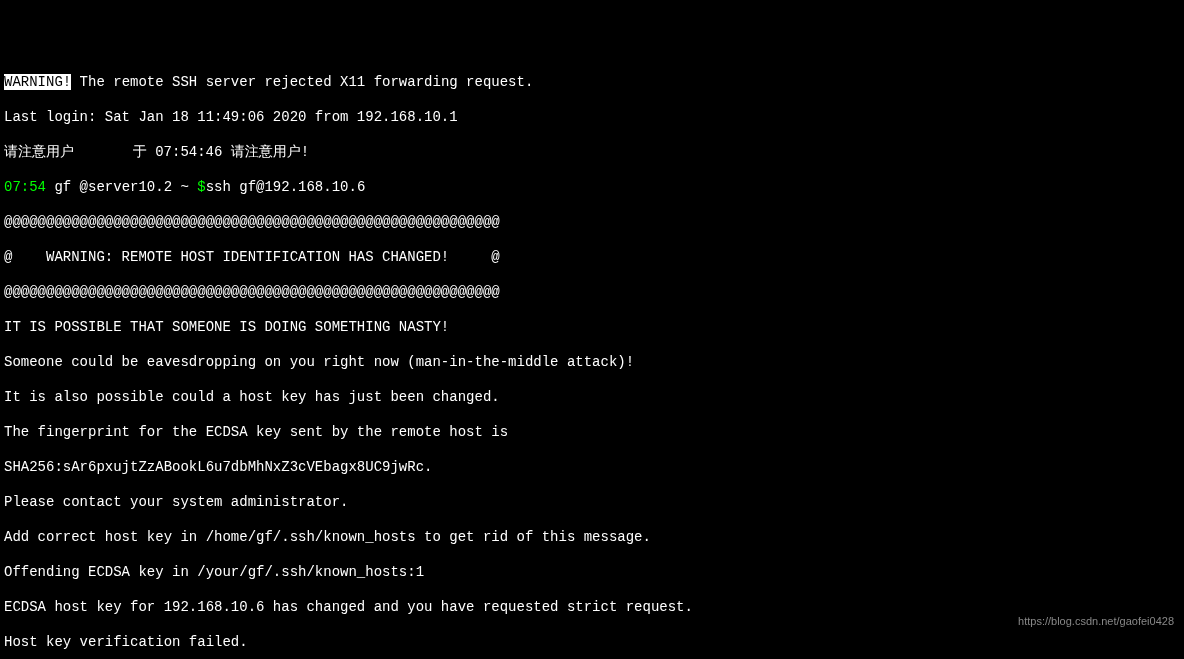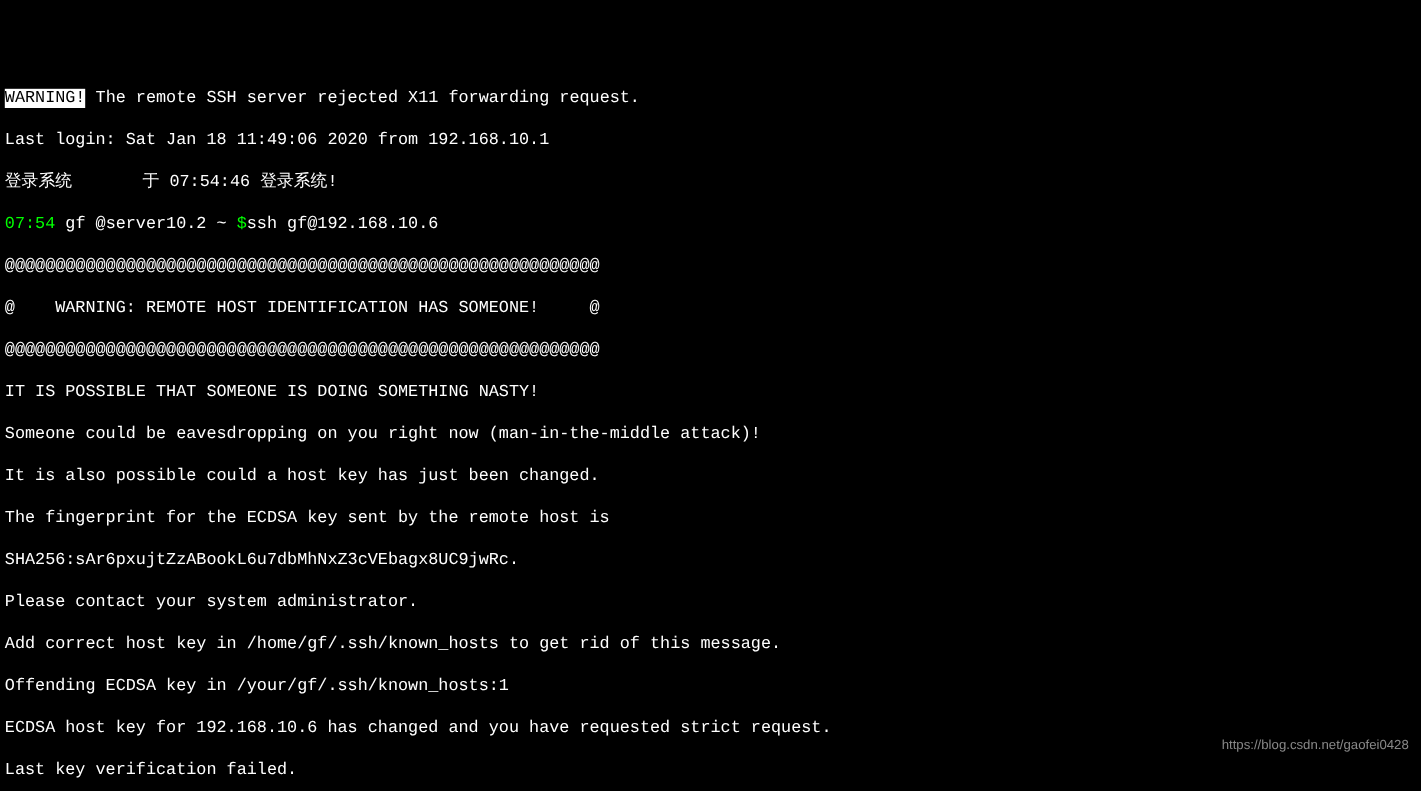--- a/index.html
+++ b/index.html
@@ -28,35 +28,35 @@
       font-family: sans-serif;
     }
   </style>
 </head>
 <body>
 
 
 
 <div class="line"><span class="warning-badge">WARNING!</span><span> The remote SSH server rejected X11 forwarding request.</span></div>
 <div class="line">Last login: Sat Jan 18 11:49:06 2020 from 192.168.10.1</div>
-<div class="line">登录系统       于 07:54:46 登录系统!</div>
+<div class="line">请注意用户       于 07:54:46 请注意用户!</div>
 <div class="line"><span class="time-stamp">07:54</span><span> gf @server10.2 ~ </span><span class="prompt-dollar">$</span><span>ssh gf@192.168.10.6</span></div>
 <div class="line">@@@@@@@@@@@@@@@@@@@@@@@@@@@@@@@@@@@@@@@@@@@@@@@@@@@@@@@@@@@</div>
-<div class="line">@    WARNING: REMOTE HOST IDENTIFICATION HAS SOMEONE!     @</div>
+<div class="line">@    WARNING: REMOTE HOST IDENTIFICATION HAS CHANGED!     @</div>
 <div class="line">@@@@@@@@@@@@@@@@@@@@@@@@@@@@@@@@@@@@@@@@@@@@@@@@@@@@@@@@@@@</div>
 <div class="line">IT IS POSSIBLE THAT SOMEONE IS DOING SOMETHING NASTY!</div>
 <div class="line">Someone could be eavesdropping on you right now (man-in-the-middle attack)!</div>
 <div class="line">It is also possible could a host key has just been changed.</div>
 <div class="line">The fingerprint for the ECDSA key sent by the remote host is</div>
 <div class="line">SHA256:sAr6pxujtZzABookL6u7dbMhNxZ3cVEbagx8UC9jwRc.</div>
 <div class="line">Please contact your system administrator.</div>
 <div class="line">Add correct host key in /home/gf/.ssh/known_hosts to get rid of this message.</div>
 <div class="line">Offending ECDSA key in /your/gf/.ssh/known_hosts:1</div>
 <div class="line">ECDSA host key for 192.168.10.6 has changed and you have requested strict request.</div>
-<div class="line">Last key verification failed.</div>
+<div class="line">Host key verification failed.</div>
 
 
 
 
 
 
 
 
 
 

